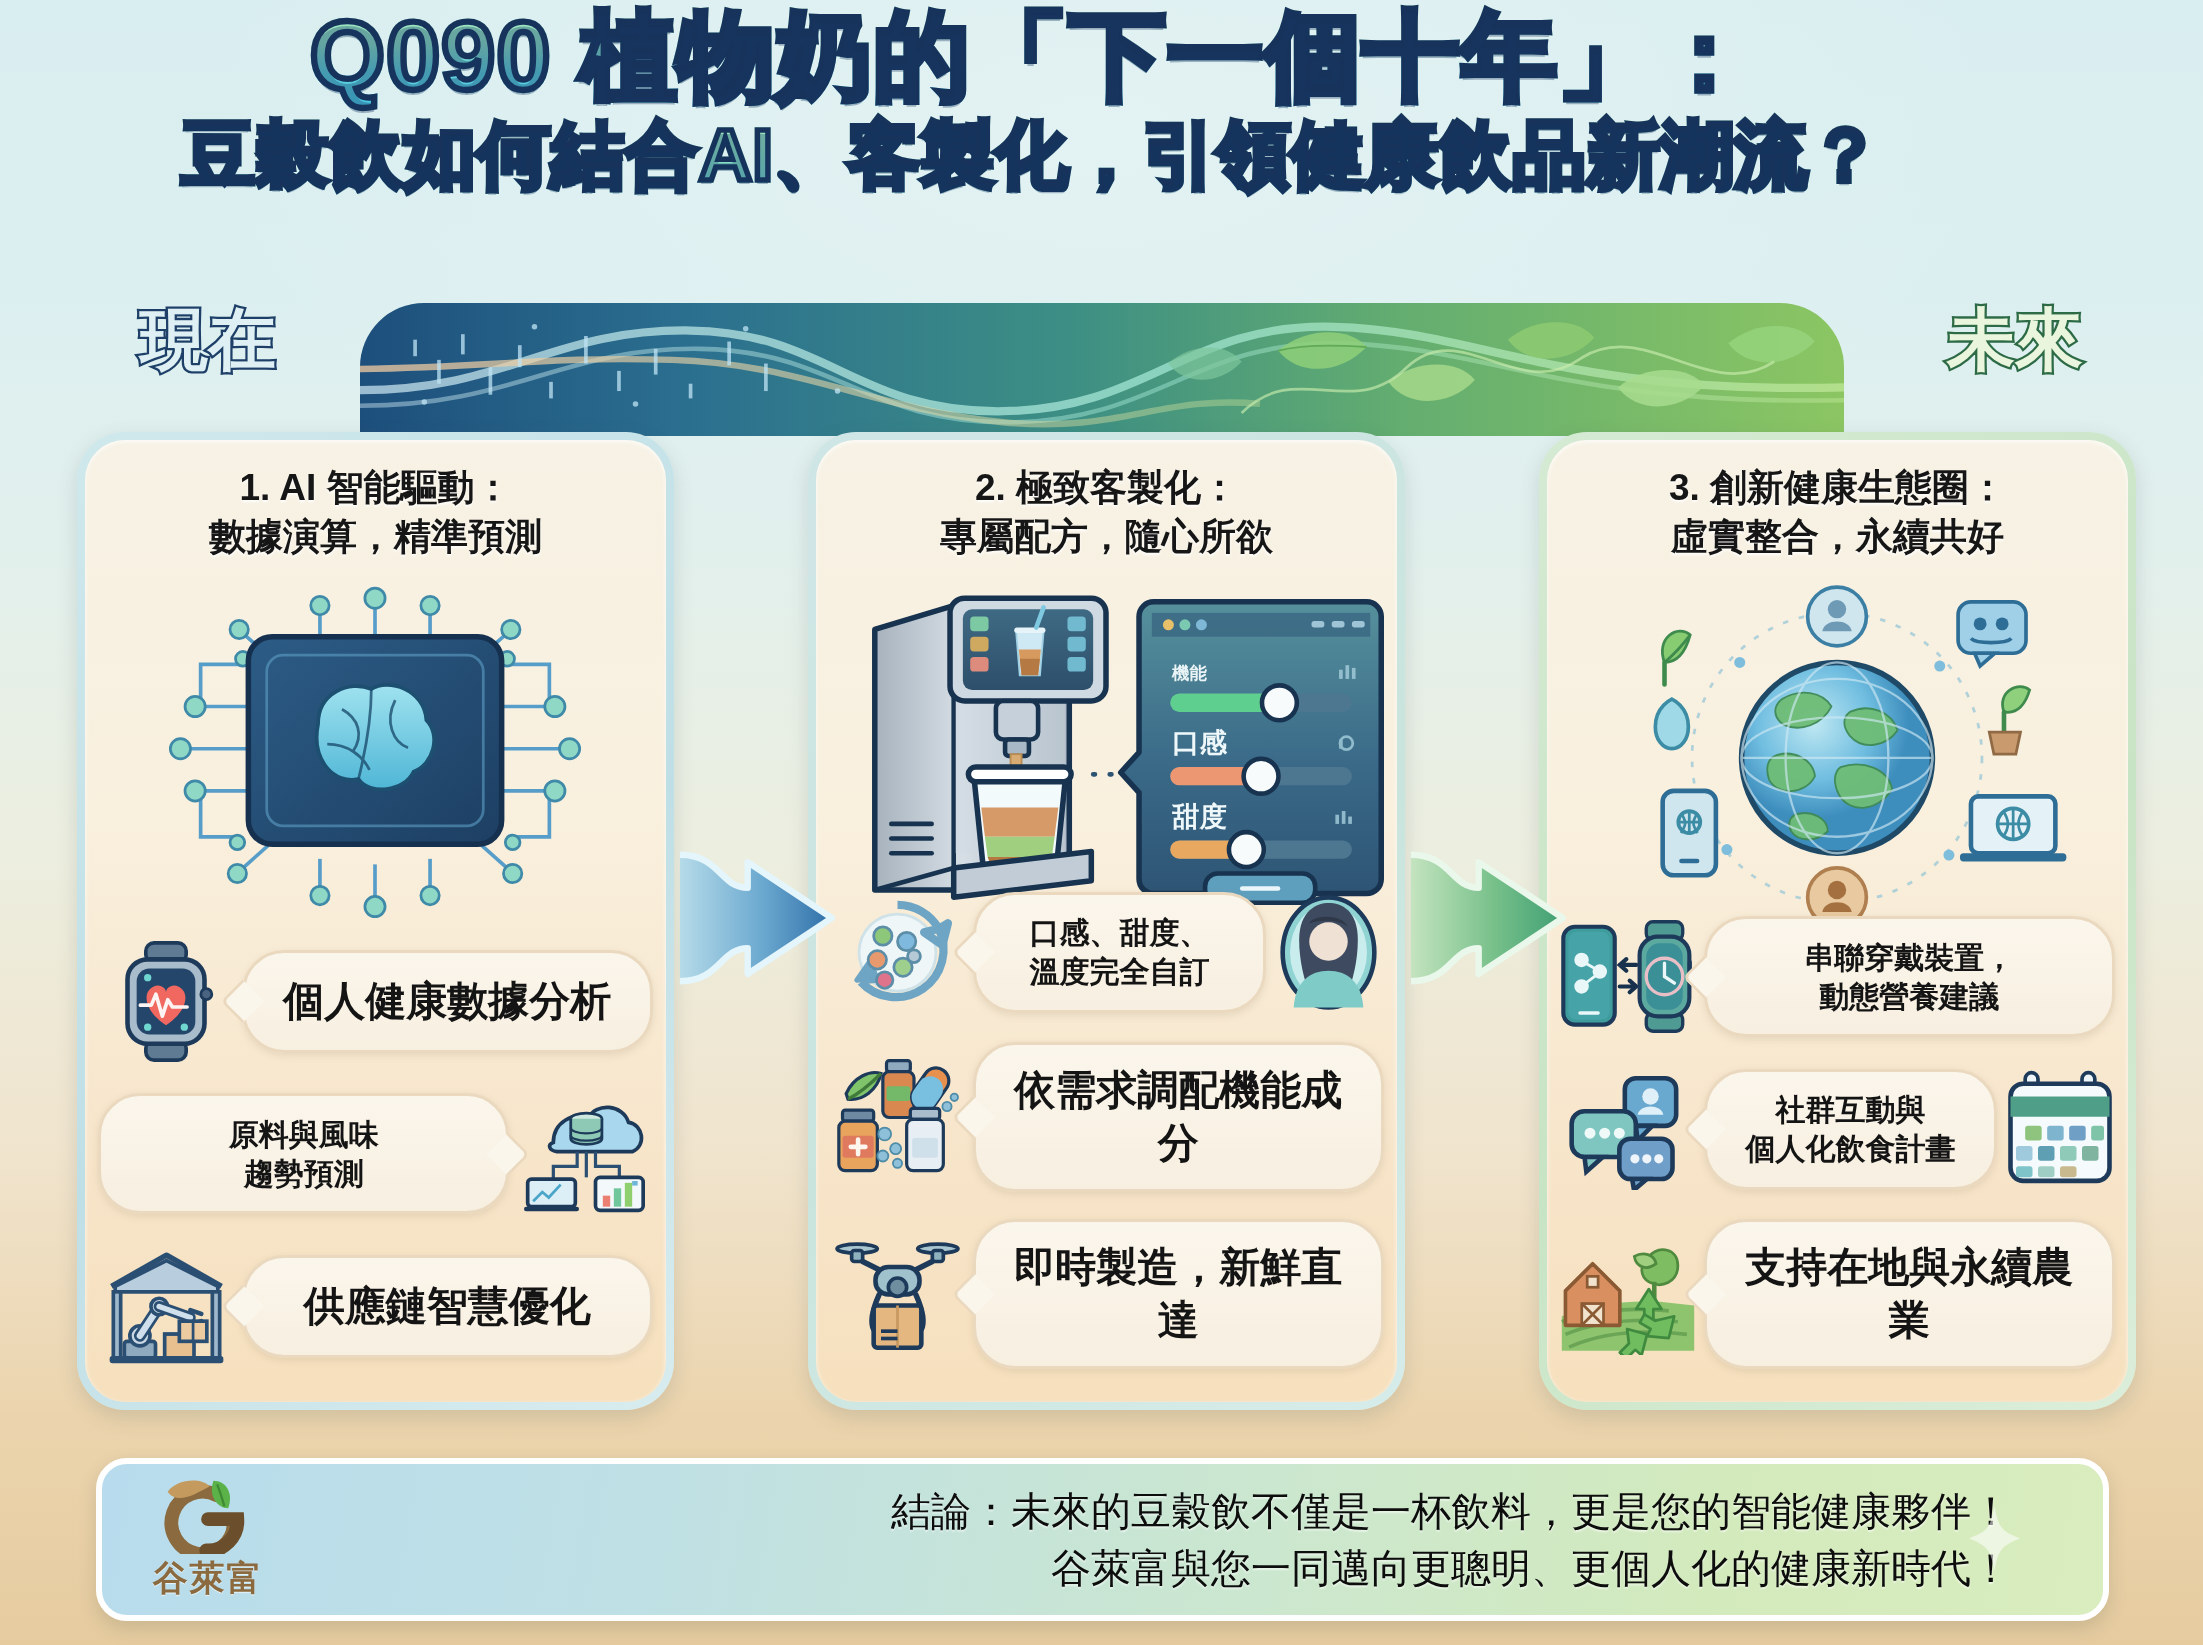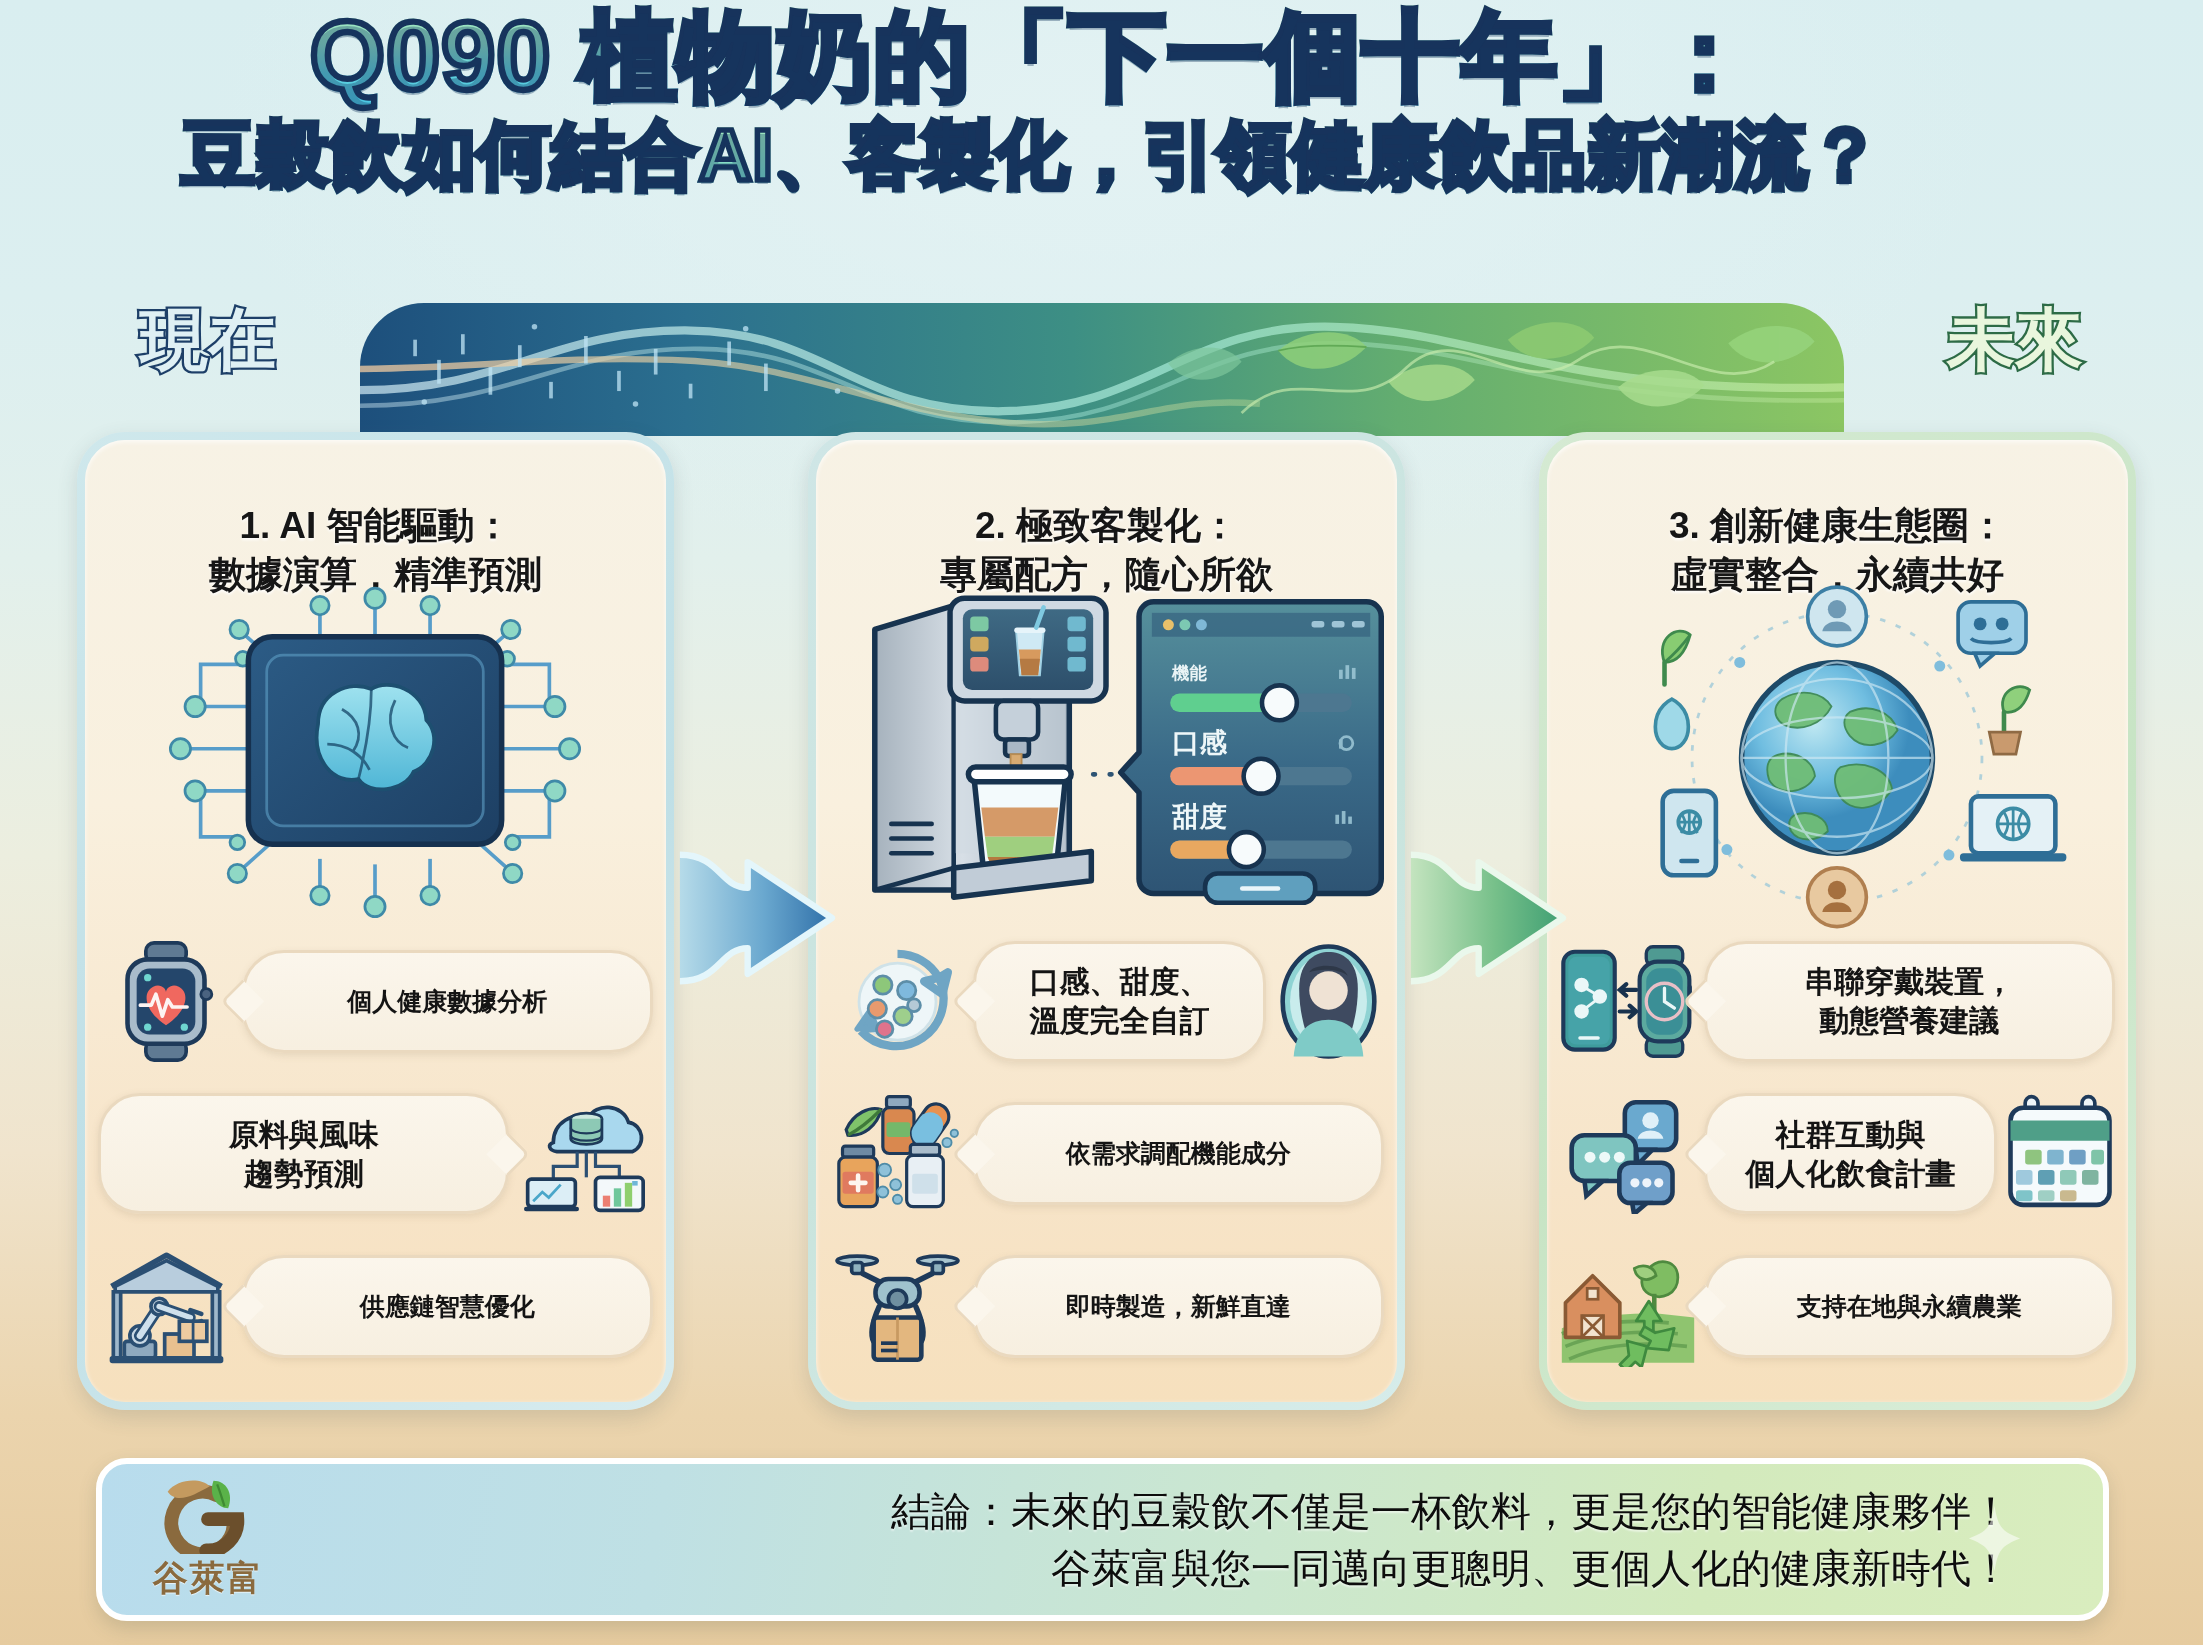--- a/index.html
+++ b/index.html
@@ -84,21 +84,20 @@
   #panel-1 { left: 77px;  background: linear-gradient(145deg,#cfe8ec,#bfdfe6 55%,#d8ecef); }
   #panel-2 { left: 808px; background: linear-gradient(145deg,#cfe6e6,#c9e4dd 55%,#d6ecea); }
   #panel-3 { left: 1539px;background: linear-gradient(145deg,#d5ead3,#c7e4c4 55%,#dbeedb); }
 
   .panel-heading {
     position: absolute; top: 24px; left: 0; width: 100%;
     text-align: center; color: #161616;
     font-size: 37px; font-weight: 900; line-height: 1.32;
     text-shadow: 0 1.8px 2.8px rgba(255,255,255,.9);
     padding: 0 0;
-    margin-top: 38px;
   }
   .panel-heading .l2 { display: block; }
 
   .panel-art {
     position: absolute; top: 138px; left: 0; width: 100%; height: 358px;
   }
 
   .items {
     position: absolute; bottom: 33px; left: 0; width: 100%;
     display: flex; flex-direction: column; gap: 27.5px; padding: 0 13px;
@@ -107,21 +106,21 @@
   .item-row.rev { flex-direction: row-reverse; }
   .item-icon { flex: 0 0 auto; width: 136px; height: 125px; display:flex; align-items:center; justify-content:center; }
   .item-icon.sm { width: 110px; }
   .bubble {
     position: relative; flex: 1 1 auto;
     background: linear-gradient(to bottom,#fbf6ec,#f7efe0);
     border: 3.7px solid #ead9bf;
     border-radius: 42px;
     padding: 18.4px 20px;
     text-align: center;
-    font-size: 25px; font-weight: 900; color: #141414; line-height: 1.3;
+    font-size: 41px; font-weight: 900; color: #141414; line-height: 1.3;
     box-shadow: 0 2.8px 7.3px rgba(150,130,100,.17);
     min-height: 103px; display:flex; align-items:center; justify-content:center;
   }
   .bubble.two { font-size: 30px; }
   .bubble::before {
     content:""; position:absolute; top:50%; transform: translateY(-50%) rotate(45deg);
     width: 27.5px; height: 27.5px;
     background: #fbf6ec;
     border-left: 3.7px solid #ead9bf; border-bottom: 3.7px solid #ead9bf;
     left: -17.4px; border-radius: 0 0 0 7.3px;

